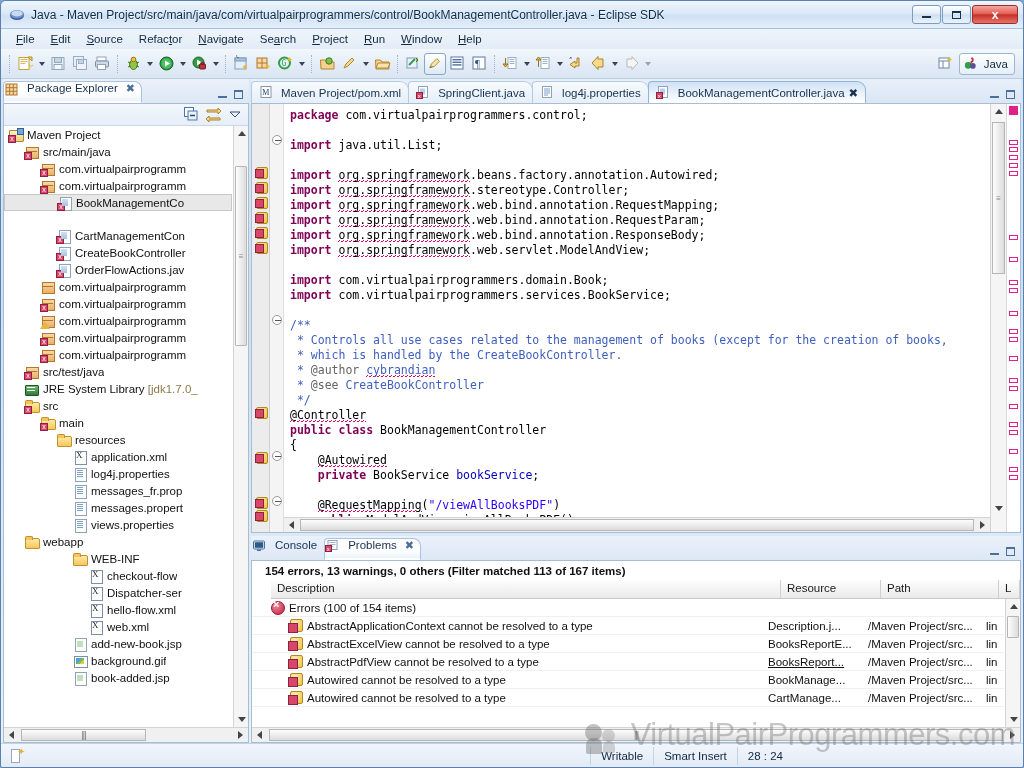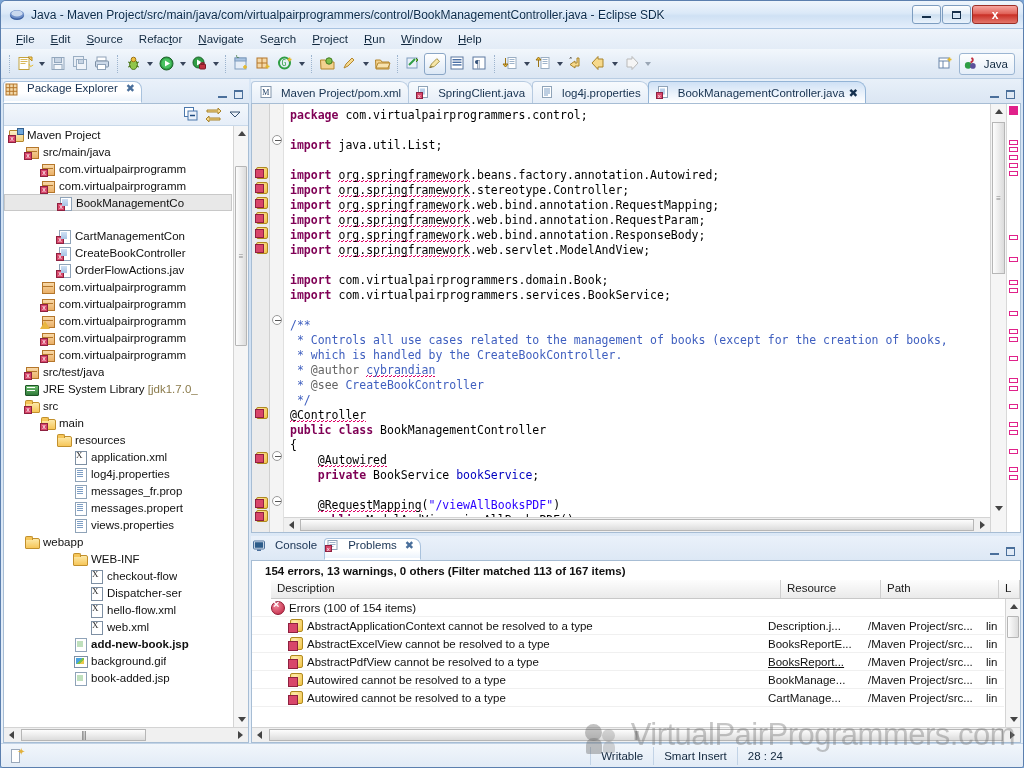--- a/index.html
+++ b/index.html
@@ -674,21 +674,21 @@
                 <span class="tlabel">Dispatcher-ser</span>
               </div>
               <div class="trow" style="padding-left: 84px;">
                 <span class="ico ico-xml"></span>
                 <span class="tlabel">hello-flow.xml</span>
               </div>
               <div class="trow" style="padding-left: 84px;">
                 <span class="ico ico-xml"></span>
                 <span class="tlabel">web.xml</span>
               </div>
-              <div class="trow" style="padding-left: 68px; font-weight: bold;">
+              <div class="trow" style="padding-left: 68px;">
                 <span class="ico ico-jsp"></span>
                 <span class="tlabel">add-new-book.jsp</span>
               </div>
               <div class="trow" style="padding-left: 68px;">
                 <span class="ico ico-gif"></span>
                 <span class="tlabel">background.gif</span>
               </div>
               <div class="trow" style="padding-left: 68px;">
                 <span class="ico ico-jsp"></span>
                 <span class="tlabel">book-added.jsp</span>

